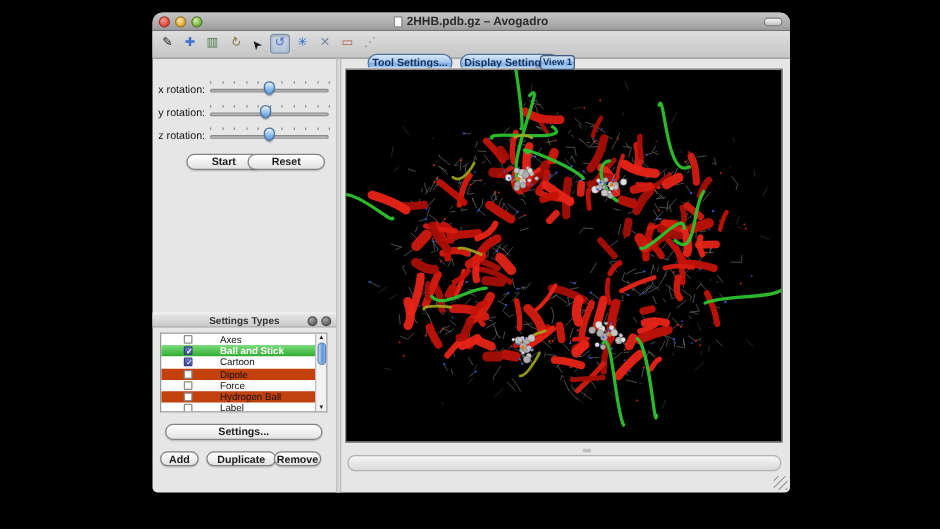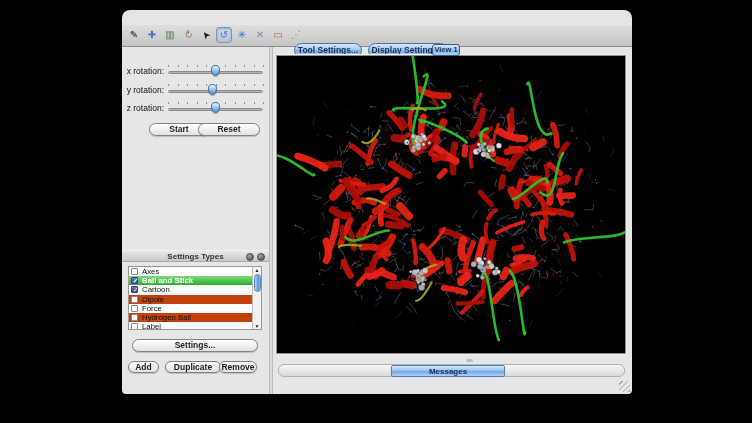--- a/index.html
+++ b/index.html
@@ -72,21 +72,21 @@
               background:linear-gradient(#ffffff,#e2e2e2); border:1px solid #828282;
               font-size:8.5px; font-weight:bold; color:#1c1c1c; text-align:center;
               line-height:11px; box-shadow:0 1px 1px rgba(0,0,0,.18); }
   #start-btn { left:27px; top:113px; width:60px; }
   #reset-btn { left:76px; top:113px; width:62px; }
 
   
   #display-type-list { position:absolute; left:6px; top:256px; width:134px; height:64px;
                        background:#fff; border:1px solid #979797; overflow:hidden; }
   .dt-rows { position:absolute; left:0; top:0; right:9px; }
-  .row { height:9.2px; display:flex; align-items:center; gap:4px; padding-left:2px;
+  .row { height:9.2px; display:flex; align-items:center; gap:22px; padding-left:18px;
          font-size:7.8px; color:#111; }
   .row.alt { background:#c2410c; }
   .row.selected { background:linear-gradient(#7edc7e,#2fae2f); color:#fff; font-weight:bold; }
   .checkbox { width:7px; height:7px; border:1px solid #8b8b8b; background:#fff;
               border-radius:1px; flex:0 0 auto; position:relative; }
   .checkbox.checked { background:linear-gradient(#6b79c9,#3c4f9e); border-color:#2f3d80; }
   .checkbox.checked::after { content:"✓"; position:absolute; left:0; top:-1px; width:7px;
               text-align:center; font-size:6.5px; color:#fff; }
   .vscroll { position:absolute; right:0; top:0; bottom:0; width:9px; background:#f2f2f2;
              border-left:1px solid #bdbdbd; }
@@ -119,20 +119,30 @@
   .grip { position:absolute; right:2px; bottom:2px; width:11px; height:11px;
           background:repeating-linear-gradient(135deg, transparent 0 2px, #a8a8a8 2px 3px, transparent 3px 4px); }
   svg { display:block; }
 </style>
 </head>
 <body>
 
 <div id="stage">
   <div class="window">
 
+    <div class="titlebar">
+      <span class="light red"></span>
+      <span class="light yellow"></span>
+      <span class="light green"></span>
+      <span class="titletext">
+        <span class="doc-icon"></span>
+        <span>2HHB.pdb.gz – Avogadro</span>
+      </span>
+      <span class="tb-pill"></span>
+    </div>
 
     <div class="toolbar">
       <div class="tools" id="toolbar-icons">
           <span class="tool-btn">
             <span class="tool-glyph" style="color: rgb(34, 34, 34);">✎</span>
           </span>
           <span class="tool-btn">
             <span class="tool-glyph" style="color: rgb(63, 111, 209);">✚</span>
           </span>
           <span class="tool-btn">
@@ -1270,17 +1280,16 @@
           <circle cx="196.75875203498842" cy="208.2317813074068" r="2.7925667110364882" fill="#aeaeae" stroke="#666" stroke-width="0.3"></circle>
           <circle cx="209.73903185968496" cy="207.5136576868387" r="0.9" fill="#3b4fd0"></circle>
           <circle cx="212.1040545582756" cy="202.65173661119945" r="0.9" fill="#3b4fd0"></circle>
           <circle cx="205.73728916072147" cy="213.97318823489738" r="0.9" fill="#3b4fd0"></circle>
           <circle cx="203.1337532703663" cy="219.98021188224718" r="0.9" fill="#3b4fd0"></circle>
           <circle cx="210.83104098960757" cy="211.85991636756808" r="1.5" fill="#e0761e"></circle>
         </svg>
     </div>
     <div class="msg-caret"></div>
     <div class="msg-bar"></div>
-    <div class="msg-btn">Messages</div>
 
     <div class="grip"></div>
   </div>
 </div>
 
 </body></html>

